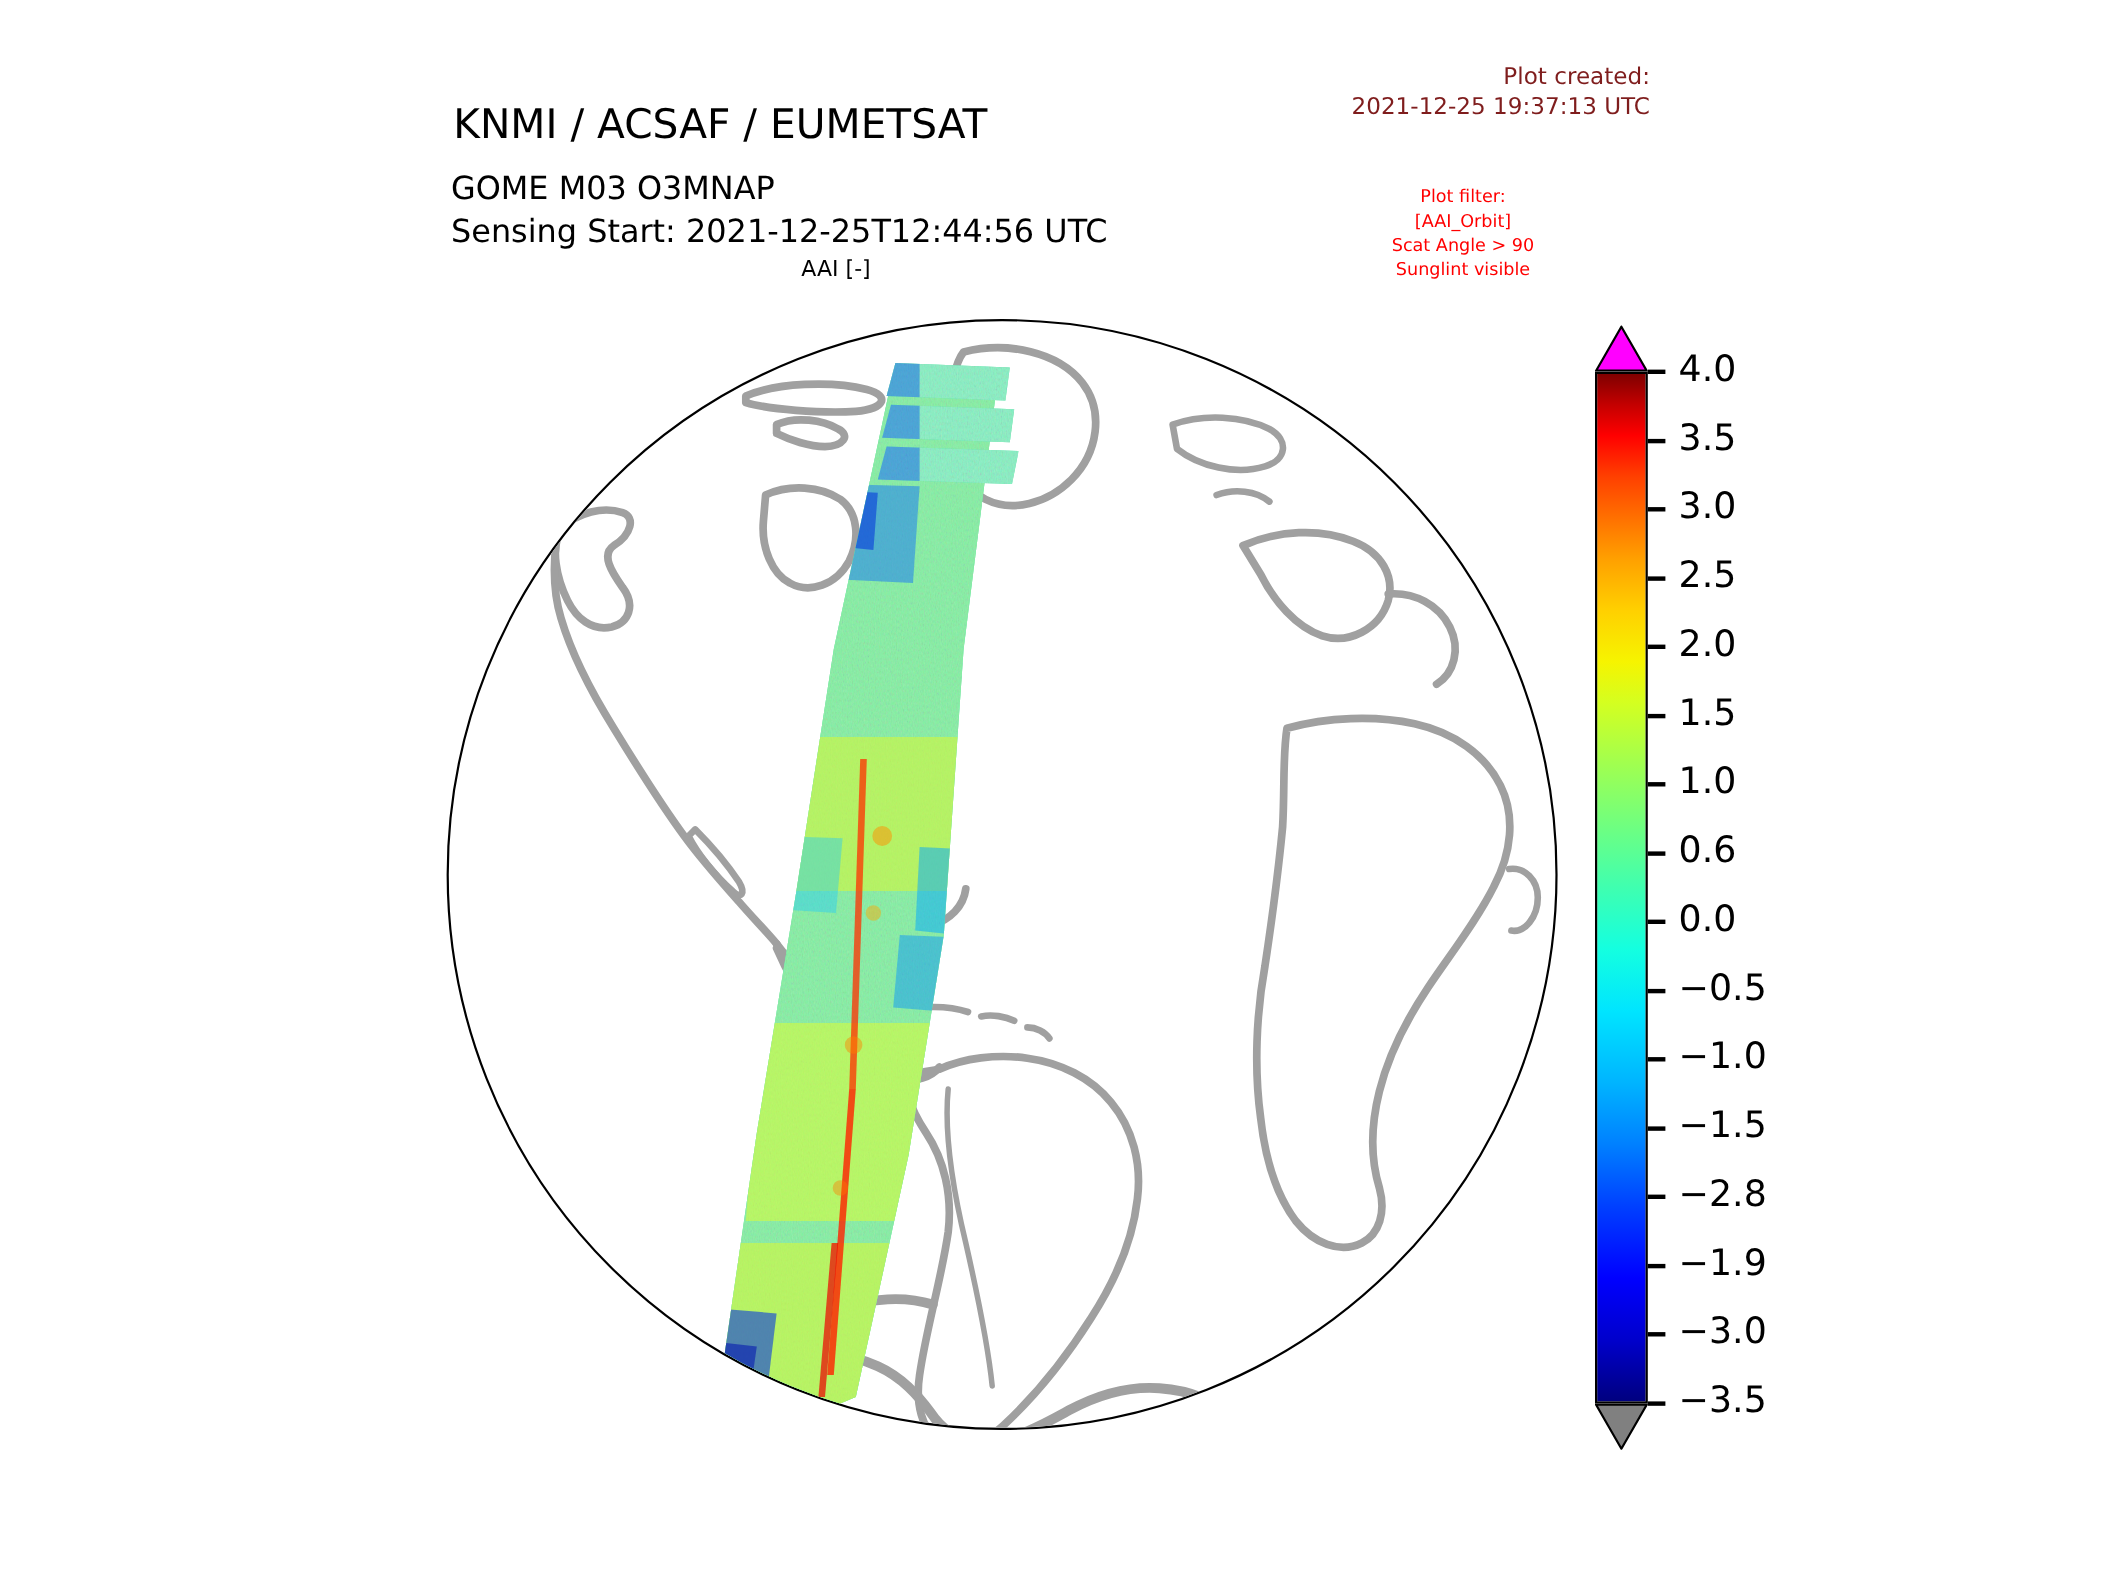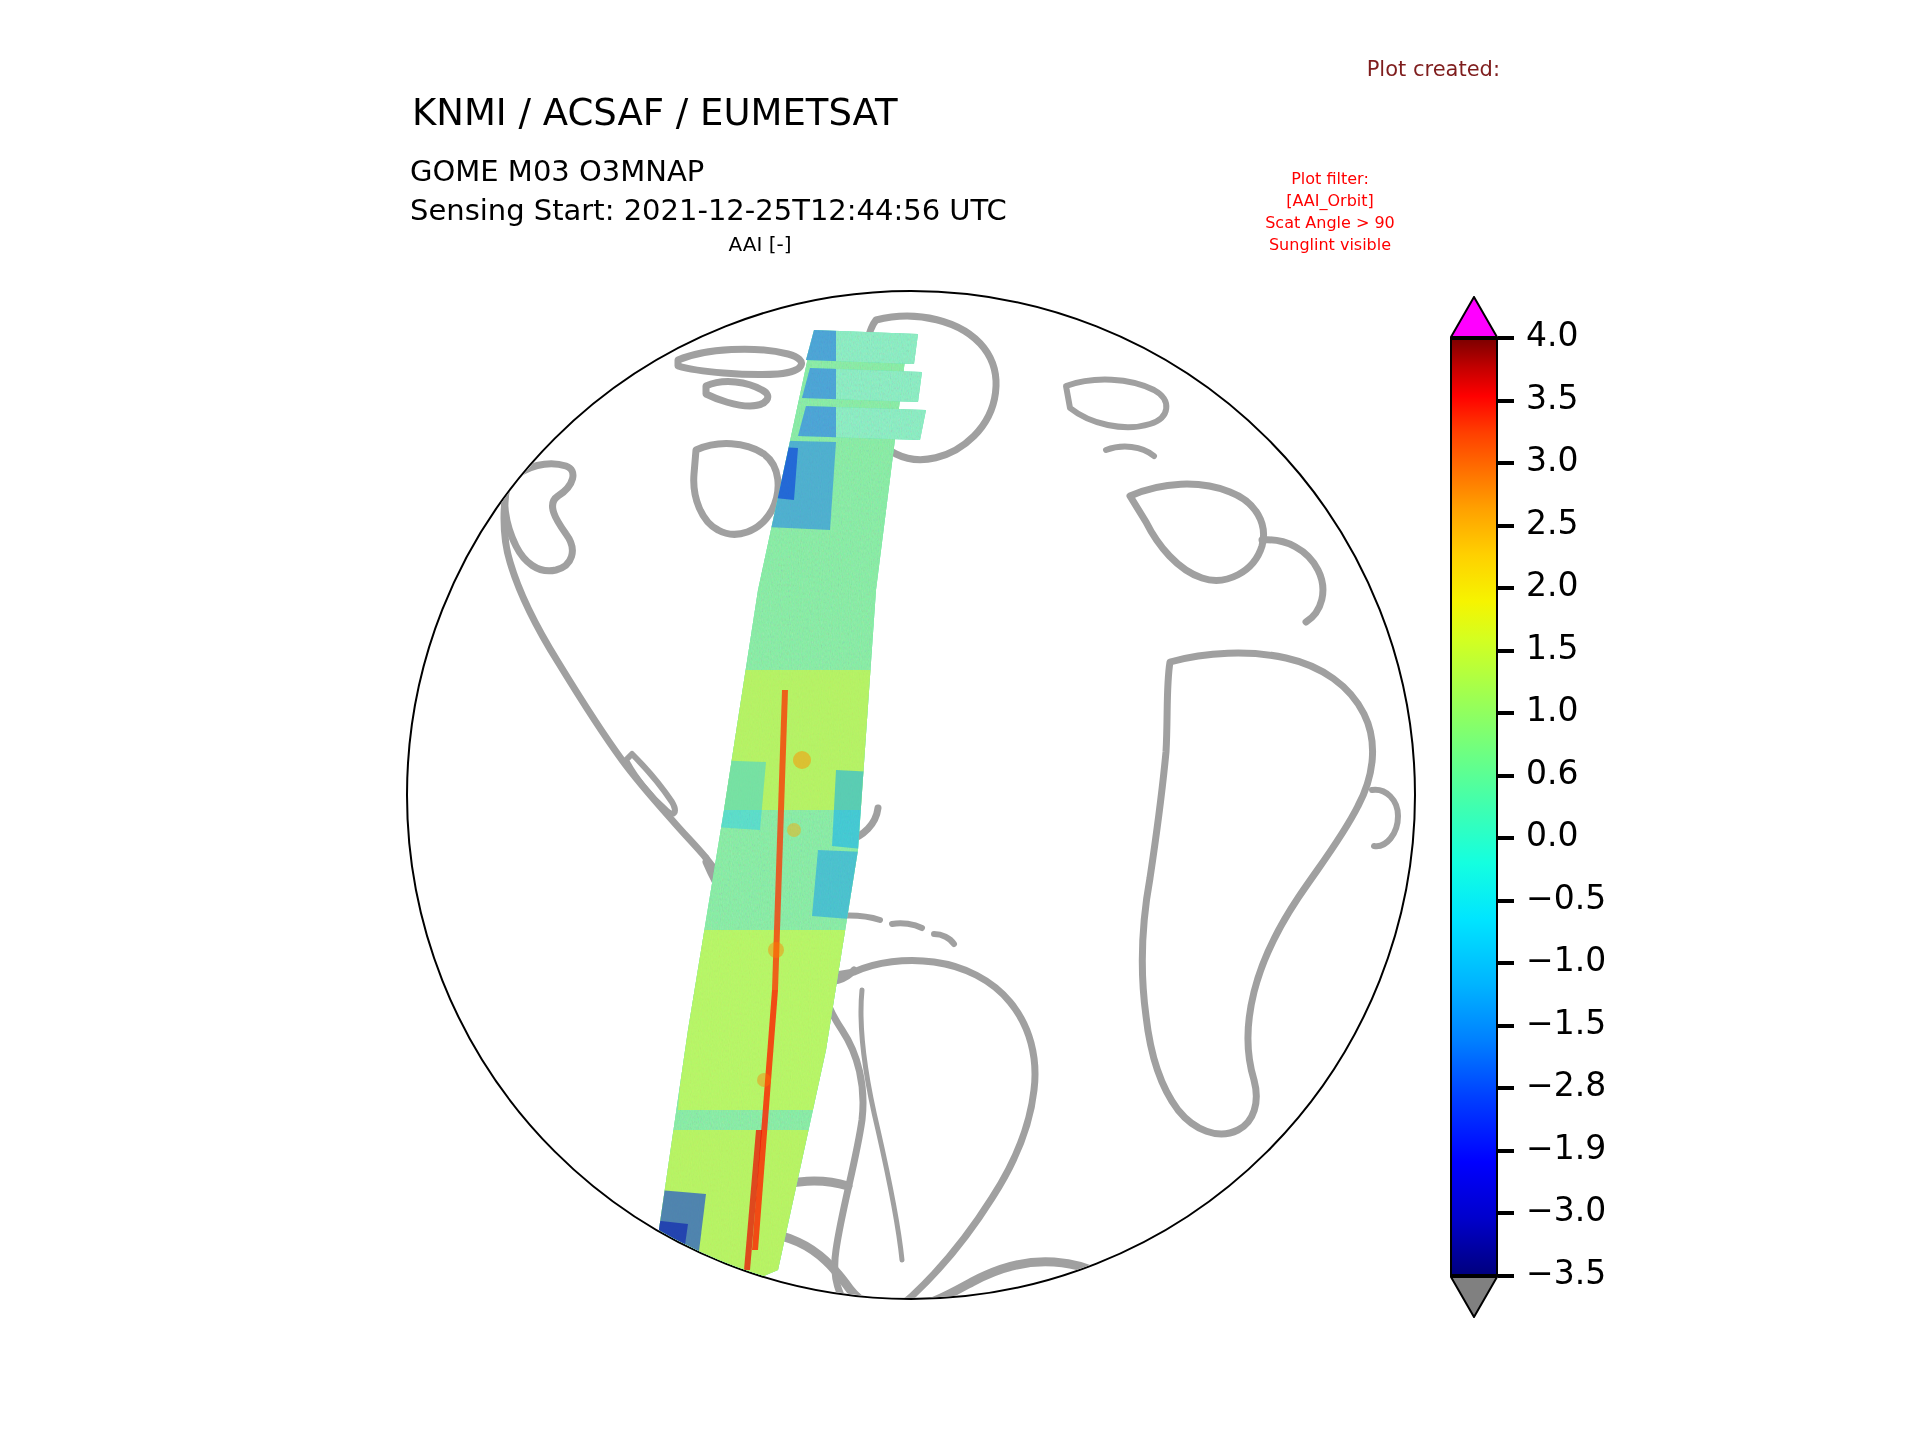--- a/index.html
+++ b/index.html
@@ -179,20 +179,21 @@
 </style>
 </head>
 <body>
 
 <div class="page">
 
   <div class="brand-title">KNMI / ACSAF / EUMETSAT</div>
 
   <div class="created-block">
     <div>Plot created:</div>
+    <div>2021-12-25 19:37:13 UTC</div>
   </div>
 
   <div class="dataset-title">
     <div>GOME M03 O3MNAP</div>
     <div>Sensing Start: 2021-12-25T12:44:56 UTC</div>
   </div>
   <div class="quantity-title">AAI [-]</div>
 
   <div class="filter-block">
     <div>Plot filter:</div>

